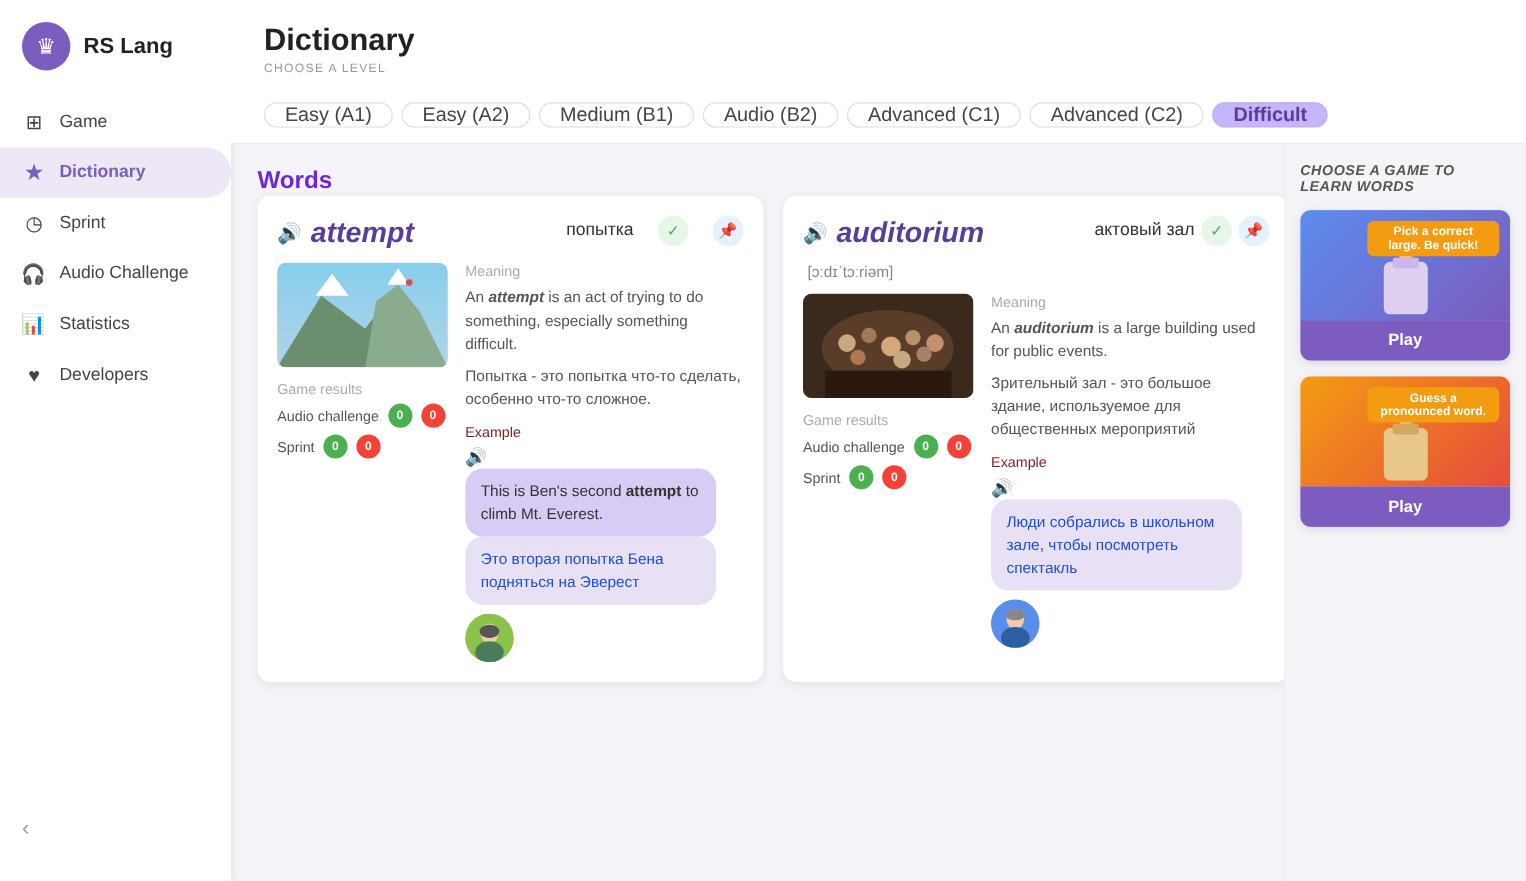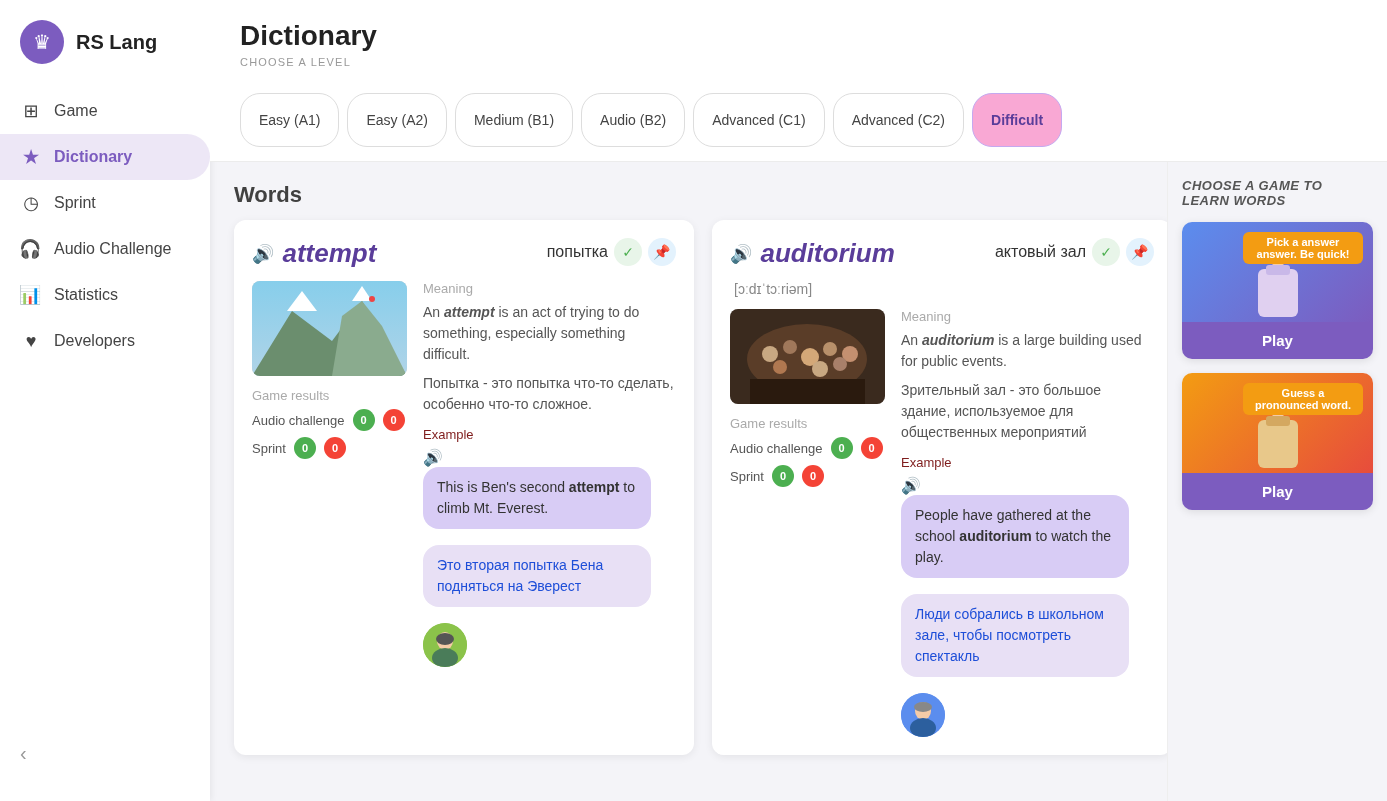--- a/index.html
+++ b/index.html
@@ -89,52 +89,52 @@
       letter-spacing: 1.2px;
       text-transform: uppercase;
       margin-bottom: 25px;
     }
     .level-tabs {
       display: flex;
       gap: 8px;
       flex-wrap: wrap;
     }
     .level-tab {
-      padding: 18px 18px;
+      padding: 0 18px;
       border: 1.5px solid #ddd;
       border-radius: 20px;
-      font-size: 14px;
+      font-size: 18px;
       cursor: pointer;
       background: #fff;
       color: #444;
       transition: all 0.15s;
     }
     .level-tab.active {
-      background: #f9a8d4;
+      background: #c4b5fd;
       border-color: #c4a9f0;
       color: #5a3d9a;
       font-weight: 600;
     }
 
     .content-area {
       flex: 1;
       display: flex;
       overflow: hidden;
     }
 
     .words-section {
       flex: 1;
       overflow-y: auto;
       padding: 20px 24px;
     }
     .words-title {
       font-size: 22px;
       font-weight: 700;
-      color: #404040;
-      margin-bottom: 12px;
+      color: #6d28d9;
+      margin-bottom: 1px;
     }
     .cards-grid {
       display: flex;
       gap: 18px;
     }
     .word-card {
       background: #fff;
       border-radius: 12px;
       padding: 18px;
       width: 460px;
@@ -221,21 +221,21 @@
     .example-label {
       font-size: 13px;
       color: #7f1d1d;
       margin-bottom: 6px;
     }
     .bubble {
       border-radius: 16px;
       padding: 10px 14px;
       font-size: 14px;
       line-height: 1.5;
-      margin-bottom: 16px;
+      margin-bottom: 0;
       max-width: 90%;
     }
     .bubble-en {
       background: #d8ccf5;
       color: #333;
     }
     .bubble-ru {
       background: #e8e0f5;
       color: #1d4ed8;
     }
@@ -393,21 +393,21 @@
     <div class="words-section">
       <div class="words-title">Words</div>
       <div class="cards-grid">
 
         <div class="word-card">
           <div class="card-header">
             <div class="word-title-area">
               <span class="speaker-btn">🔊</span>
               <span class="word-name">attempt</span>
             </div>
-            <div style="display:flex;align-items:center;gap:6px;">
+            <div style="display:flex;align-items:center;gap:22px;">
               <span class="word-translation">попытка</span>
               <button class="action-btn check-btn">✓</button>
               <button class="action-btn pin-btn">📌</button>
             </div>
           </div>
 
           <div class="two-col">
             <div class="left-col">
 
               <div class="word-image">
@@ -513,21 +513,20 @@
               </div>
             </div>
 
             <div class="right-col">
               <div class="section-label">Meaning</div>
               <div class="meaning-text">An <em>auditorium</em> is a large building used for public events.</div>
               <div class="meaning-ru">Зрительный зал - это большое здание, используемое для общественных мероприятий</div>
 
               <div class="example-label">Example</div>
               <span class="example-speaker">🔊</span>
-              <div class="bubble bubble-en">People have gathered at the school <strong>auditorium</strong> to watch the play.</div>
               <div class="bubble bubble-ru">Люди собрались в школьном зале, чтобы посмотреть спектакль</div>
 
               
               <div class="avatar-small" style="background:#5b8dee;">
                 <svg viewBox="0 0 44 44" xmlns="http://www.w3.org/2000/svg">
                   <circle cx="22" cy="22" r="22" fill="#5b8dee"></circle>
                   <ellipse cx="22" cy="18" rx="8" ry="9" fill="#f5cba7"></ellipse>
                   <ellipse cx="22" cy="35" rx="13" ry="10" fill="#2c5f9e"></ellipse>
                   <ellipse cx="22" cy="14" rx="9" ry="5" fill="#888"></ellipse>
                 </svg>
@@ -542,21 +541,21 @@
     <div class="right-panel">
       <div class="game-panel-title">CHOOSE A GAME TO LEARN WORDS</div>
 
       <div class="game-card">
         <div class="game-card-img game-card-img-1">
           <svg width="80" height="90" viewBox="0 0 80 90">
             <ellipse cx="40" cy="25" rx="12" ry="14" fill="#f5cba7"></ellipse>
             <rect x="20" y="42" width="40" height="48" rx="6" fill="#e0d0f0"></rect>
             <rect x="28" y="38" width="24" height="10" rx="3" fill="#c9b8e8"></rect>
           </svg>
-          <div class="game-tooltip">Pick a answer answer. Be quick!</div>
+          <div class="game-tooltip">Pick a correct large. Be quick!</div>
         </div>
         <div class="game-play-btn">Play</div>
       </div>
 
       <div class="game-card">
         <div class="game-card-img game-card-img-2">
           <svg width="80" height="90" viewBox="0 0 80 90">
             <ellipse cx="40" cy="25" rx="12" ry="14" fill="#f5cba7"></ellipse>
             <rect x="20" y="42" width="40" height="48" rx="6" fill="#e8c88a"></rect>
             <rect x="28" y="38" width="24" height="10" rx="3" fill="#d4a860"></rect>

